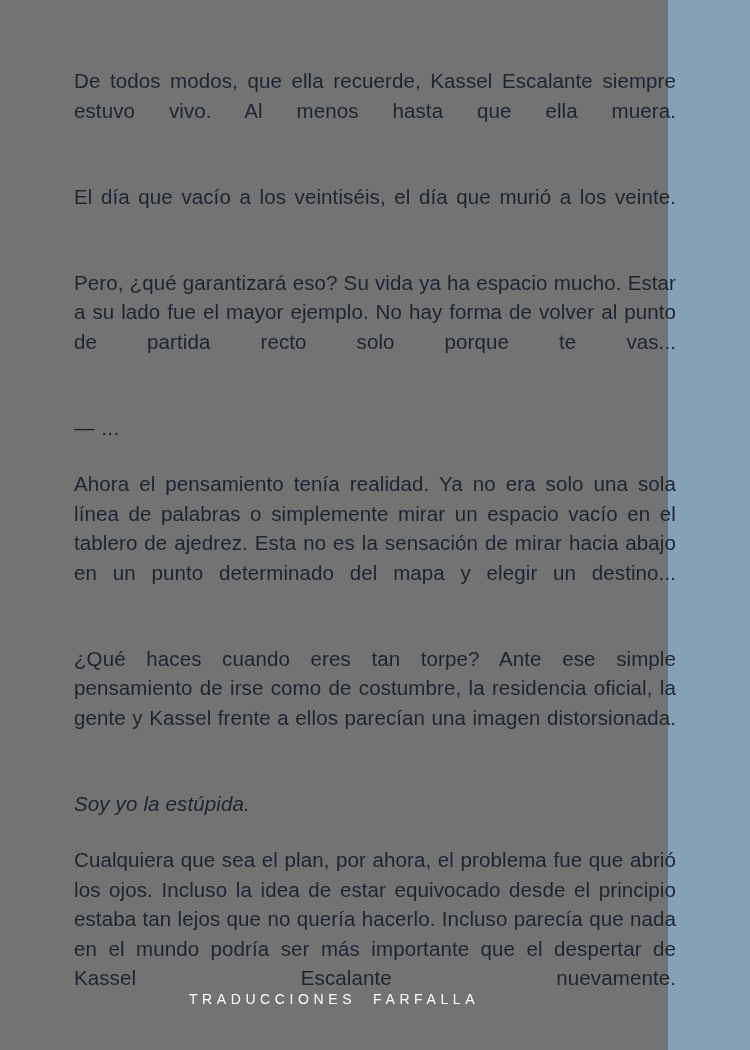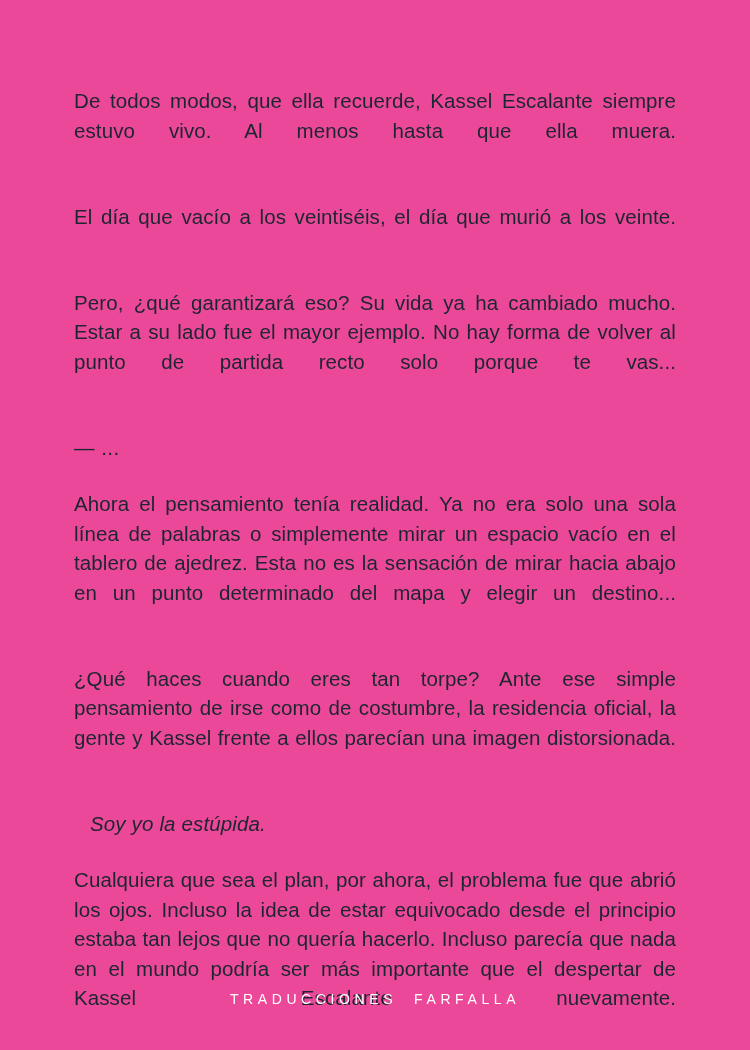--- a/index.html
+++ b/index.html
@@ -11,24 +11,24 @@
     width: 750px;
     height: 1050px;
     background: #85a1b8;
     font-family: "Liberation Sans", sans-serif;
     overflow: hidden;
   }
 
   .page {
     position: relative;
     box-sizing: border-box;
-    width: 750px;
+    width: 668px;
     height: 1050px;
-    background: #ec4899;
-    padding: 86px 74px 0 74px;
+    background: #737373;
+    padding: 66px 74px 0 74px;
   }
 
   .content {
     width: 602px;
   }
 
   .para {
     margin: 0 0 27px 0;
     font-size: 20.5px;
     line-height: 29.5px;
@@ -49,21 +49,20 @@
 
   .para.no-justify {
     text-align: left;
   }
   .para.no-justify:after {
     content: none;
   }
 
   .para.italic {
     font-style: italic;
-    margin-left: 16px;
   }
 
   .para.dash {
     text-align: left;
     letter-spacing: 0.4px;
   }
   .para.dash:after {
     content: none;
   }
 
@@ -84,21 +83,21 @@
 <body>
 
 <div class="page">
 
   <div class="content">
 
     <p class="para">De todos modos, que ella recuerde, Kassel Escalante siempre estuvo vivo. Al menos hasta que ella muera.</p>
 
     <p class="para">El día que vacío a los veintiséis, el día que murió a los veinte.</p>
 
-    <p class="para">Pero, ¿qué garantizará eso? Su vida ya ha cambiado mucho. Estar a su lado fue el mayor ejemplo. No hay forma de volver al punto de partida recto solo porque te vas...</p>
+    <p class="para">Pero, ¿qué garantizará eso? Su vida ya ha espacio mucho. Estar a su lado fue el mayor ejemplo. No hay forma de volver al punto de partida recto solo porque te vas...</p>
 
     <p class="para dash">— ...</p>
 
 
     <p class="para">Ahora el pensamiento tenía realidad. Ya no era solo una sola línea de palabras o simplemente mirar un espacio vacío en el tablero de ajedrez. Esta no es la sensación de mirar hacia abajo en un punto determinado del mapa y elegir un destino...</p>
 
     <p class="para">¿Qué haces cuando eres tan torpe? Ante ese simple pensamiento de irse como de costumbre, la residencia oficial, la gente y Kassel frente a ellos parecían una imagen distorsionada.</p>
 
     <p class="para italic no-justify">Soy yo la estúpida.</p>
 

